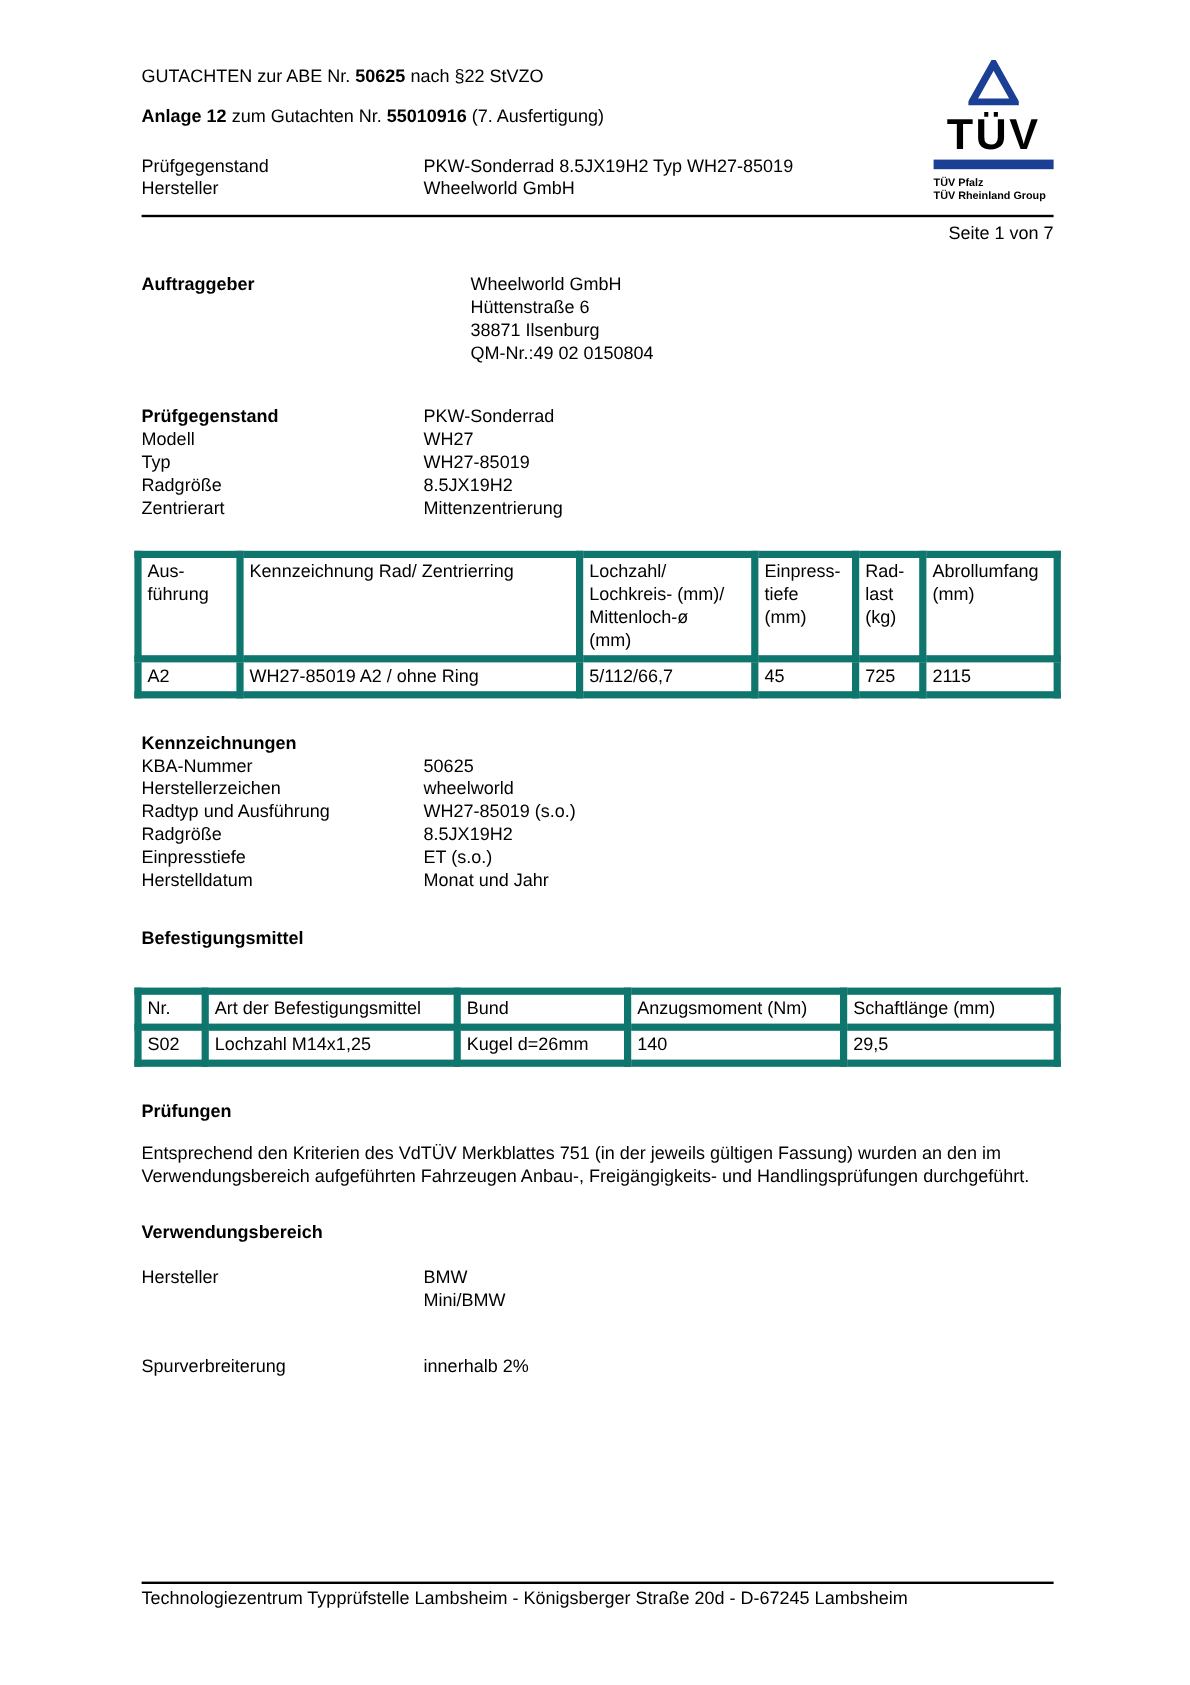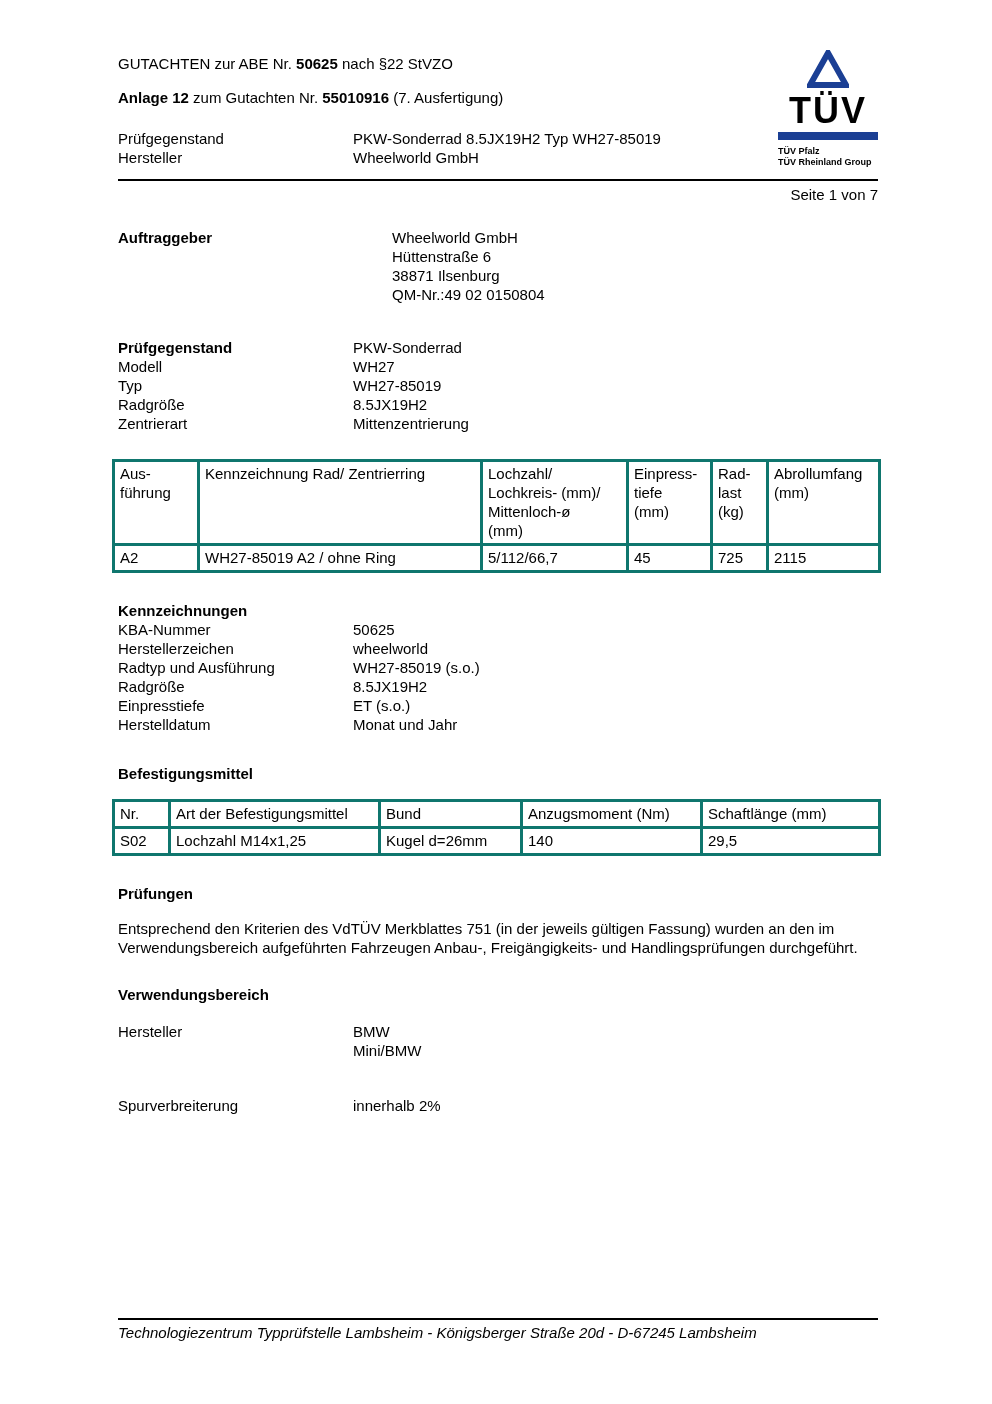--- a/index.html
+++ b/index.html
@@ -29,28 +29,28 @@
   .page-info { text-align: right; margin-top: 4px; }
 
   .anlage-line { margin-top: 15px; }
   .header-pairs { margin-top: 22px; }
 
   .sec-auftraggeber { margin-top: 24px; gap: 39px; }
   .sec-pruefgegenstand { margin-top: 34px; }
 
   table { border-collapse: collapse; table-layout: fixed; width: 766px; margin-left: -6px; }
   td {
-    border: 3px solid #0f766e;
+    border: 6px solid #0f766e;
     padding: 2px 5px 3px 5px;
     vertical-align: top;
     white-space: pre-line;
     overflow: hidden;
   }
   .wheel-table { margin-top: 26px; }
-  .fastener-table { margin-top: 16px; }
+  .fastener-table { margin-top: 31px; }
 
   .h-kennzeichnungen { margin-top: 28px; }
   .h-befestigung { margin-top: 30px; }
   .h-pruefungen { margin-top: 28px; }
   .pruef-text { margin-top: 16px; }
   .h-verwendung { margin-top: 28px; }
   .verw-hersteller { margin-top: 18px; }
   .verw-spur { margin-top: 36px; }
 
   
@@ -62,21 +62,21 @@
     line-height: 38px;
     letter-spacing: 2px;
     text-align: center;
     font-family: Liberation Sans, sans-serif;
   }
   .logo-bar { height: 8px; width: 100%; margin-top: 2px; }
   .logo-sub1 { font-size: 9px; line-height: 11px; font-weight: bold; margin-top: 6px; }
   .logo-sub2 { font-size: 9px; line-height: 11px; font-weight: bold; }
 
   .footer { position: absolute; left: 118px; top: 1318px; width: 760px; }
-  .footer-text { margin-top: 3px; font-style: italic; }
+  .footer-text { margin-top: 3px; }
 </style>
 </head>
 <body>
 
 <div class="page">
 
   <div class="logo">
     <div class="logo-triangle-wrap">
       <svg width="42" height="38" viewBox="0 0 42 38">
         <polygon points="21,3 39,35 3,35" fill="none" stroke="#1b3f94" stroke-width="6" stroke-linejoin="miter"></polygon>

